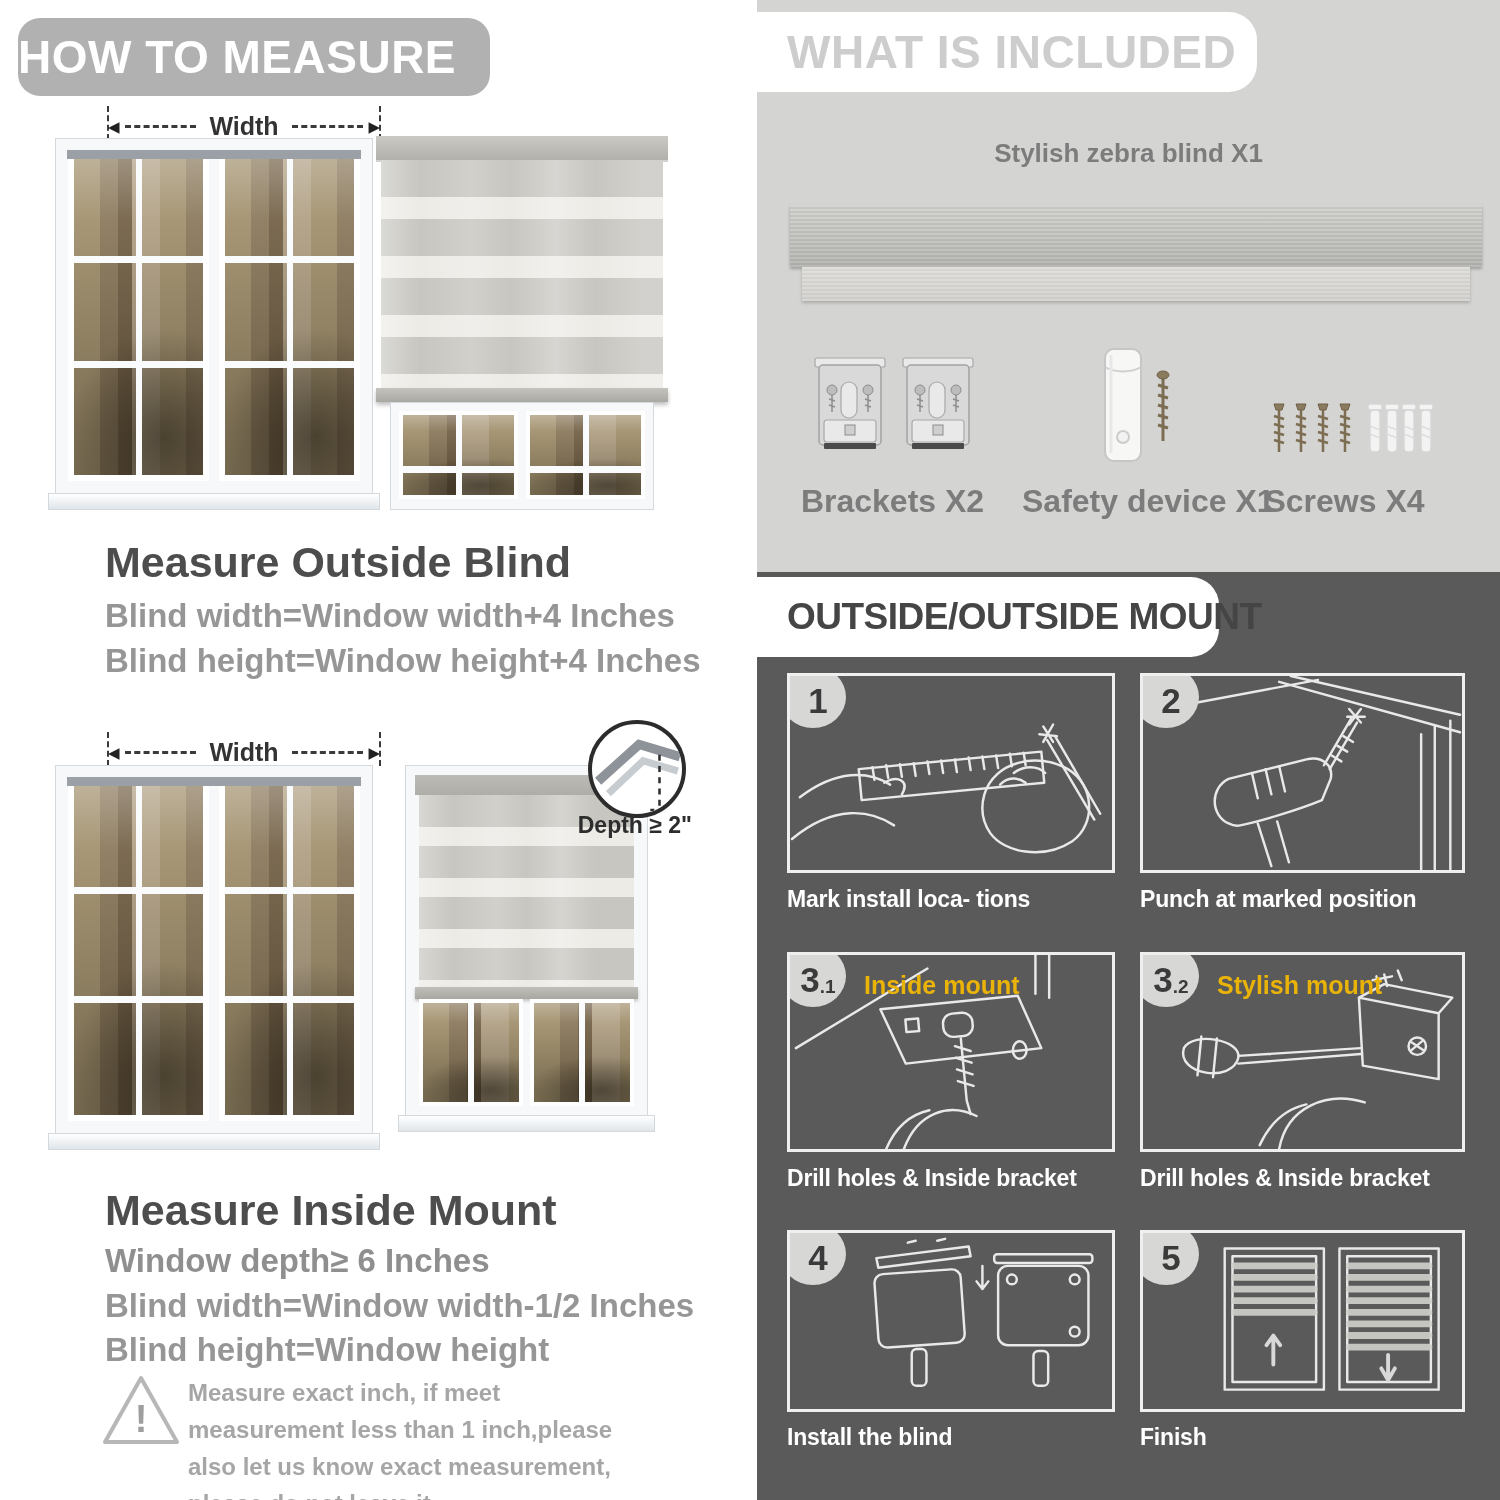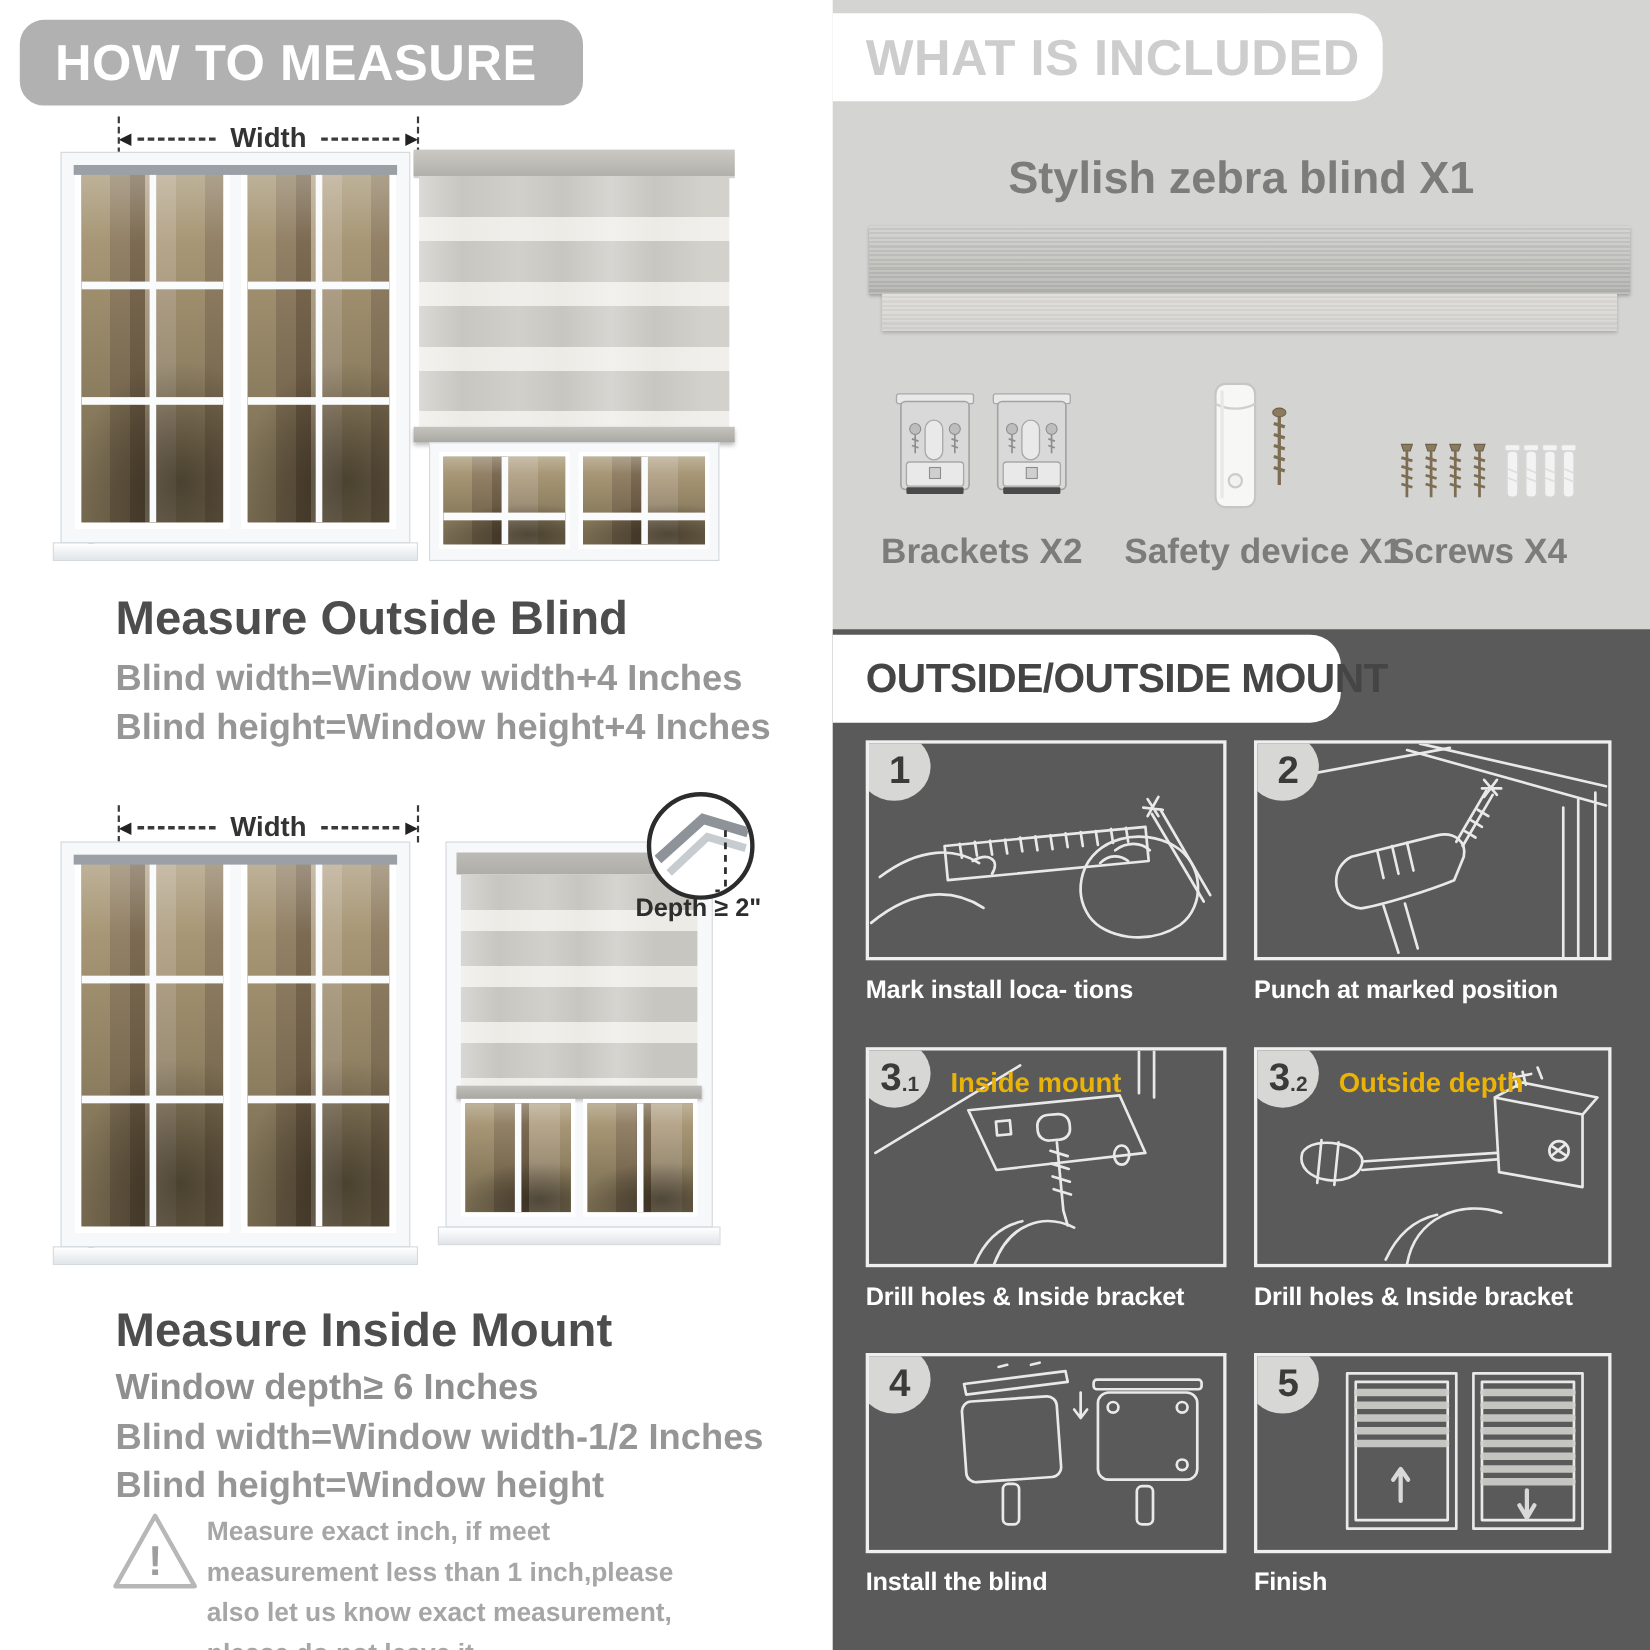--- a/index.html
+++ b/index.html
@@ -2,22 +2,22 @@
 <html><head>
 <meta charset="utf-8">
 <style>
   html,body{margin:0;padding:0;background:#fff;}
   #canvas{position:relative;width:1500px;height:1500px;background:#fff;overflow:hidden;
           font-family:"Liberation Sans",sans-serif;}
   #canvas *{box-sizing:border-box;}
 
   
   .h-box{position:absolute;display:flex;align-items:center;font-weight:bold;white-space:nowrap;}
-  .htm{left:18px;top:18px;width:512px;height:78px;background:#b1b1b1;border-radius:22px;
-       color:#fff;font-size:46px;padding-left:32px;letter-spacing:.5px;}
+  .htm{left:18px;top:18px;width:472px;height:78px;background:#b1b1b1;border-radius:22px;
+       color:#fff;font-size:46px;letter-spacing:.5px;}
   .wii{left:0;top:12px;width:500px;height:80px;background:#fff;border-radius:0 28px 28px 0;
        color:#cdcdcd;font-size:46px;padding-left:30px;letter-spacing:.5px;}
   .iom{left:0;top:5px;width:462px;height:80px;background:#fff;border-radius:0 28px 28px 0;
        color:#454545;font-size:37px;padding-left:30px;letter-spacing:-.5px;}
 
   
   .sec-title{position:absolute;left:105px;font-size:43px;font-weight:bold;color:#4d4d4d;white-space:nowrap;}
   .sec-line{position:absolute;left:105px;font-size:33px;font-weight:bold;color:#969696;white-space:nowrap;}
 
   
@@ -86,21 +86,21 @@
 
   
   .warn-icon{position:absolute;left:100px;top:1372px;}
   .warn-text{position:absolute;left:188px;top:1374px;width:470px;font-size:24px;font-weight:bold;
              color:#a6a6a6;line-height:37px;}
 
   
   .panel-light{position:absolute;left:757px;top:0;width:743px;height:572px;background:#d4d4d2;}
   .panel-dark{position:absolute;left:757px;top:572px;width:743px;height:928px;background:#5a5a5a;}
   .stylish{position:absolute;left:0;top:138px;width:100%;text-align:center;
-           font-size:41px;font-weight:bold;color:#7c7c7c;}
+           font-size:26px;font-weight:bold;color:#7c7c7c;}
   .headrail-top{position:absolute;left:33px;top:205px;width:692px;height:62px;
       background:
        repeating-linear-gradient(0deg, rgba(255,255,255,.07) 0 2px, rgba(0,0,0,.05) 2px 4px),
        linear-gradient(180deg,#d2d2cf,#c2c2bf 55%,#b4b4b1);
       box-shadow:0 2px 3px rgba(0,0,0,.25);}
   .headrail-fabric{position:absolute;left:45px;top:267px;width:668px;height:34px;
       background:
        repeating-linear-gradient(0deg, rgba(255,255,255,.08) 0 2px, rgba(0,0,0,.03) 2px 4px),
        linear-gradient(180deg,#deddd9,#d3d2ce);box-shadow:0 2px 3px rgba(0,0,0,.2);}
   .hw{position:absolute;}
@@ -425,21 +425,21 @@
         <path d="M116,200 C130,162 162,152 190,166 M98,200 C108,176 124,164 142,160"></path>
       </svg>
     </div>
     <div class="step-cap" style="left:30px;top:593px;">Drill holes &amp;  Inside bracket</div>
 
     <div class="step-cell" style="left:383px;top:380px;width:325px;height:200px;">
       <div class="badge">
         <span class="n">3</span>
         <span class="s">.2</span>
       </div>
-      <div class="step-label">Outside depth</div>
+      <div class="step-label">Stylish mount</div>
       <svg class="art" viewBox="0 0 328 200" preserveAspectRatio="none">
         <path d="M222,44 L304,60 L304,128 L226,114 Z M222,44 L248,30 L318,44 L304,60"></path>
         <circle cx="282" cy="94" r="9"></circle>
         <path d="M276,90 l12,8 M288,88 l-12,10"></path>
         <path d="M236,26 l20,-4 M240,22 l3,12 M248,20 l3,12 M262,16 l4,10"></path>
         <path d="M42,96 C34,124 92,132 98,106 C102,88 52,78 42,96 Z M60,84 l-4,40 M76,86 l-4,40"></path>
         <path d="M98,104 L224,96 M98,112 L224,102"></path>
         <path d="M140,200 C148,156 190,140 228,152 M120,196 C132,170 150,158 168,154"></path>
       </svg>
     </div>

